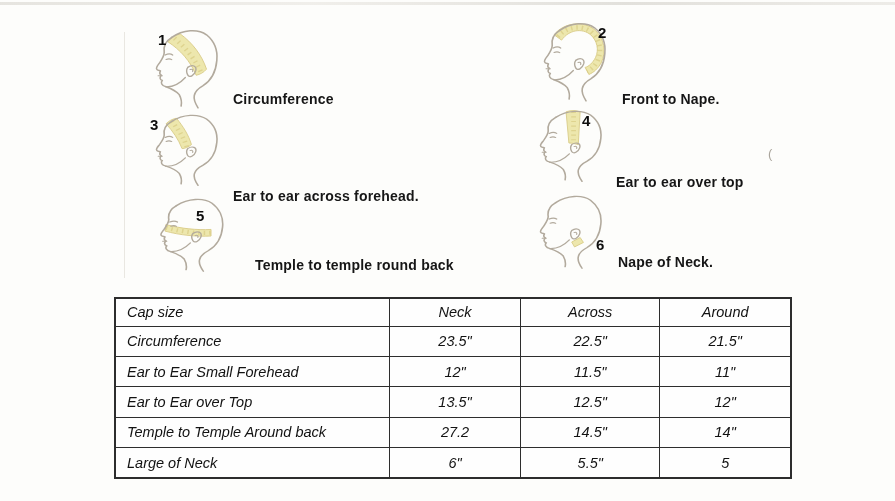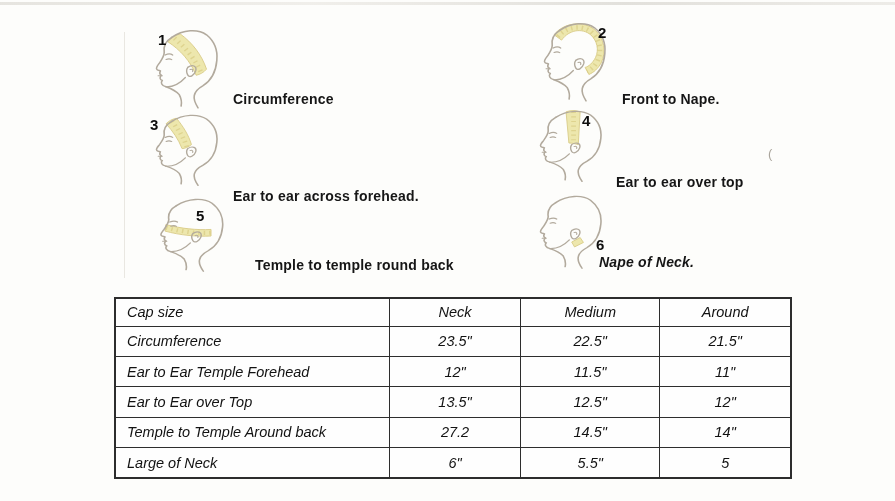--- a/index.html
+++ b/index.html
@@ -122,46 +122,46 @@
   <span class="dnum" style="left:196px;top:207px;">5</span>
   <div class="dlabel" style="left:233px;top:257px;margin-left:22px;">Temple to temple round back</div>
 
   <div class="headfig" style="left:520px;top:192px;">
     <svg width="94" height="82" viewBox="0 0 100 100" preserveAspectRatio="none">
       <path class="band" d="M55 61 L64 55.5 L67.5 61.5 L58 67 Z"></path>
       <use href="#head-shape"></use>
     </svg>
   </div>
   <span class="dnum" style="left:596px;top:236px;">6</span>
-  <div class="dlabel" style="left:599px;top:254px;font-style:italic;">Nape of Neck.</div>
+  <div class="dlabel" style="left:618px;top:254px;">Nape of Neck.</div>
 
   <table class="size-table">
     <colgroup>
       <col style="width:40.6%">
         <col style="width:19.4%">
         <col style="width:20.6%">
         <col style="width:19.4%">
     </colgroup>
     <thead>
       <tr>
         <th>Cap size</th>
         <th>Neck</th>
-        <th>Medium</th>
+        <th>Across</th>
         <th>Around</th>
       </tr>
     </thead>
     <tbody>
       <tr>
         <td>Circumference</td>
         <td>23.5"</td>
         <td>22.5"</td>
         <td>21.5"</td>
       </tr>
       <tr>
-        <td>Ear to Ear Temple Forehead</td>
+        <td>Ear to Ear Small Forehead</td>
         <td>12"</td>
         <td>11.5"</td>
         <td>11"</td>
       </tr>
       <tr>
         <td>Ear to Ear over Top</td>
         <td>13.5"</td>
         <td>12.5"</td>
         <td>12"</td>
       </tr>

